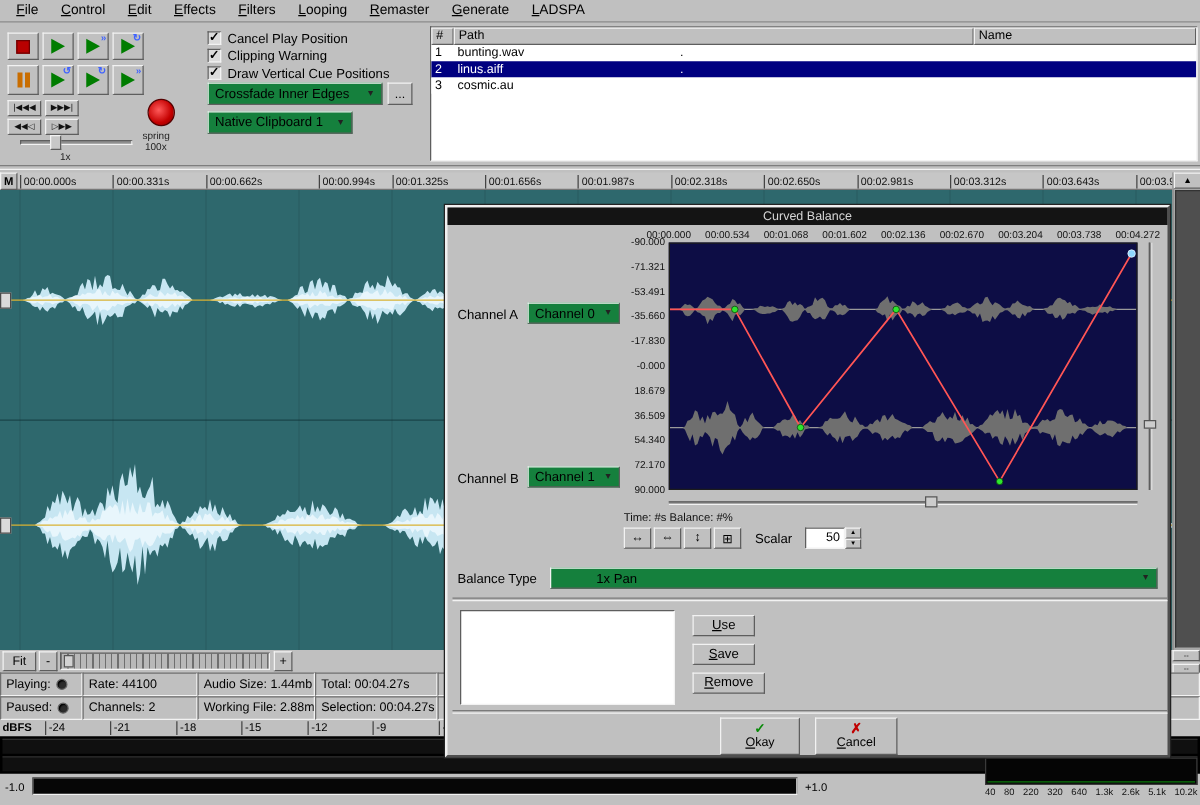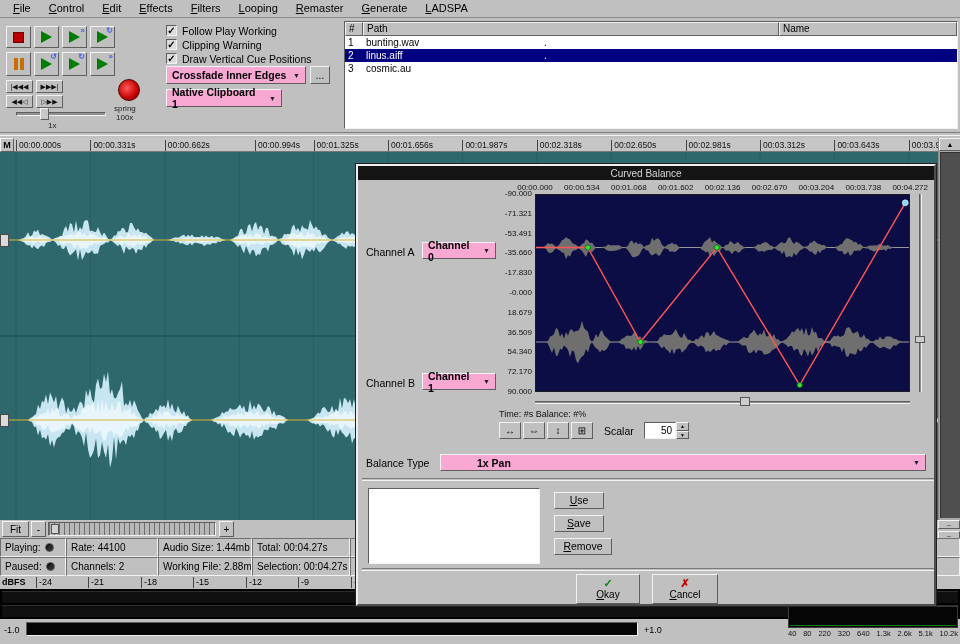--- a/index.html
+++ b/index.html
@@ -25,21 +25,21 @@
   .navbtn { position:absolute; font-size:7px; line-height:11px; text-align:center; color:#111; background:#c0c0c0; border-top:1px solid #f2f2f2; border-left:1px solid #f2f2f2; border-right:1px solid #5e5e5e; border-bottom:1px solid #5e5e5e; }
   .record { position:absolute; width:22px; height:22px; border-radius:50%; background:radial-gradient(circle at 8px 8px, #ff5a5a, #c40000 60%, #7e0000); border:1px solid #550000; }
   .slider-groove { position:absolute; height:4px; background:#8f8f8f; border-top:1px solid #5e5e5e; border-left:1px solid #5e5e5e; border-bottom:1px solid #f2f2f2; border-right:1px solid #f2f2f2; }
   .slider-thumb { position:absolute; width:9px; height:12px; background:#c8c8c8; border-top:1px solid #f2f2f2; border-left:1px solid #f2f2f2; border-right:1px solid #5e5e5e; border-bottom:1px solid #5e5e5e; }
   .tinytext { font-size:8px; line-height:9px; color:#222; }
 
   
   .cbrow { position:absolute; display:flex; align-items:center; gap:5px; height:13px; }
   .cbx { width:11px; height:11px; background:#dcdcdc; border-top:1px solid #5e5e5e; border-left:1px solid #5e5e5e; border-right:1px solid #f2f2f2; border-bottom:1px solid #f2f2f2; font-size:10px; line-height:9px; text-align:center; color:#000; font-weight:bold; }
   .cblabel { font-size:10.5px; }
-  .dd { position:absolute; display:flex; align-items:center; justify-content:space-between; padding:0 5px; background:#f9a8d4; border-top:1px solid #f2f2f2; border-left:1px solid #f2f2f2; border-right:1px solid #5e5e5e; border-bottom:1px solid #5e5e5e; font-size:10.5px; cursor:default;font-weight:bold; }
+  .dd { position:absolute; display:flex; align-items:center; justify-content:space-between; padding:0 5px; background:#15803d; border-top:1px solid #f2f2f2; border-left:1px solid #f2f2f2; border-right:1px solid #5e5e5e; border-bottom:1px solid #5e5e5e; font-size:10.5px; cursor:default; }
   .dd .arr { font-size:7px; color:#222; margin-left:6px; }
 
   
   .filelist { position:absolute; left:344px; top:21px; width:614px; height:108px; background:#ffffff; border-top:1px solid #5e5e5e; border-left:1px solid #5e5e5e; border-right:1px solid #f2f2f2; border-bottom:1px solid #f2f2f2; overflow:hidden; font-size:10px; }
   .fl-head { display:flex; height:14px; }
   .fl-hcell { background:#c0c0c0; border-top:1px solid #f2f2f2; border-left:1px solid #f2f2f2; border-right:1px solid #5e5e5e; border-bottom:1px solid #5e5e5e; padding:0 3px; font-size:10px; }
   .fl-row { display:flex; height:13px; line-height:13px; background:#fff; color:#000; }
   .fl-row.sel { background:#000080; color:#fff; }
   .fl-cell { padding:0 3px; overflow:hidden; white-space:nowrap; }
 
@@ -163,21 +163,21 @@
     <div class="slider-thumb" style="left:40px;top:108px;"></div>
     <div class="abs tinytext" style="left:48px;top:121px;">1x</div>
     <div class="abs tinytext" style="left:114px;top:104px;">spring</div>
     <div class="abs tinytext" style="left:116px;top:113px;">100x</div>
   </div>
 
   <div>
     <div id="checks">
         <div class="cbrow" style="left: 166px; top: 24px;">
           <span class="cbx">✓</span>
-          <span class="cblabel">Follow Play Working</span>
+          <span class="cblabel">Cancel Play Position</span>
         </div>
         <div class="cbrow" style="left: 166px; top: 38px;">
           <span class="cbx">✓</span>
           <span class="cblabel">Clipping Warning</span>
         </div>
         <div class="cbrow" style="left: 166px; top: 52px;">
           <span class="cbx">✓</span>
           <span class="cblabel">Draw Vertical Cue Positions</span>
         </div>
       </div>

